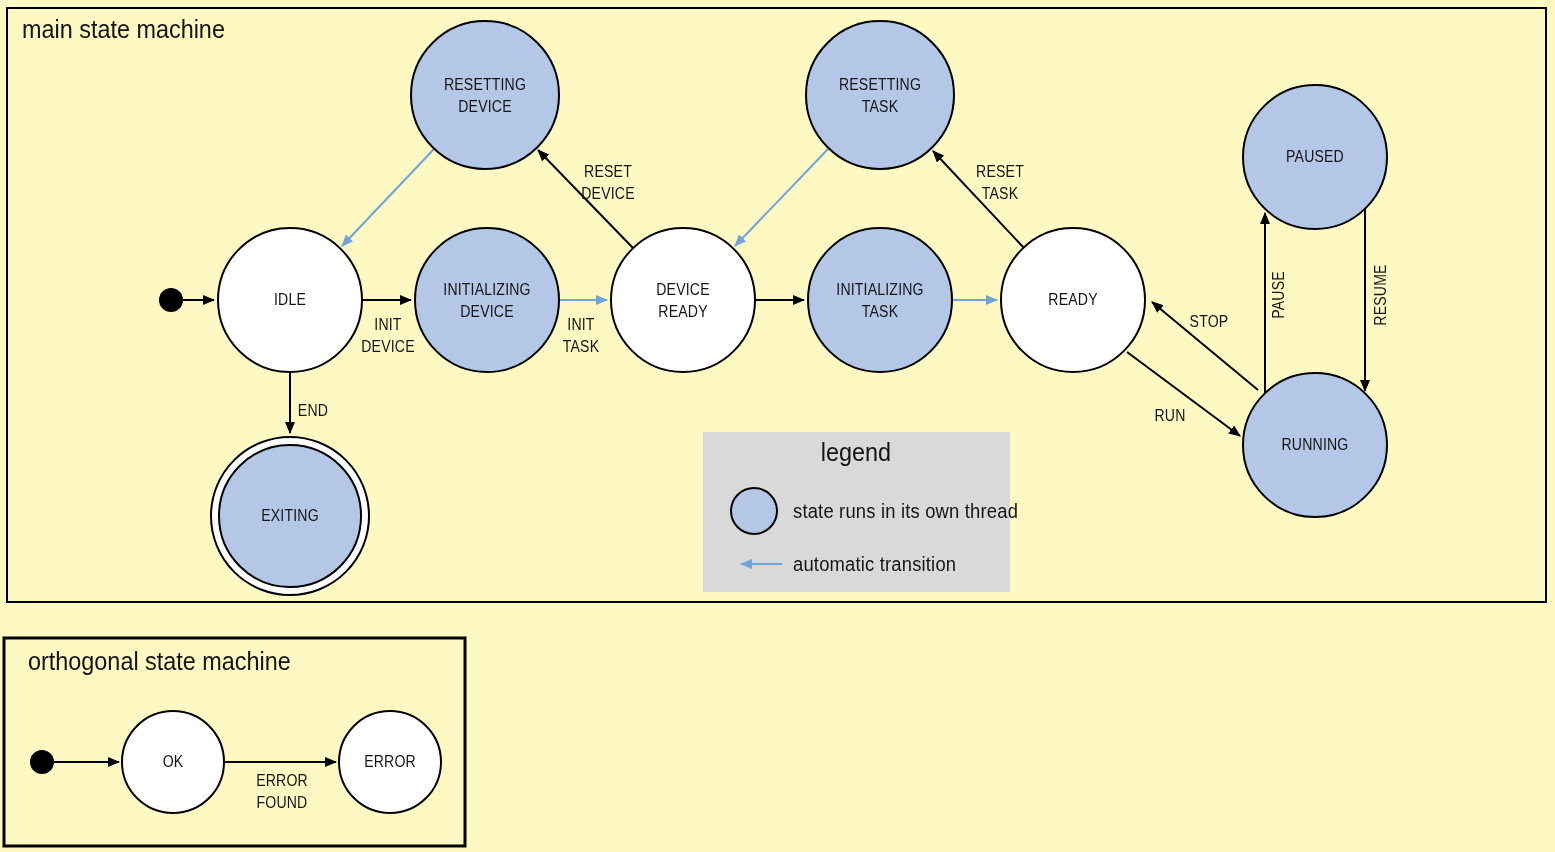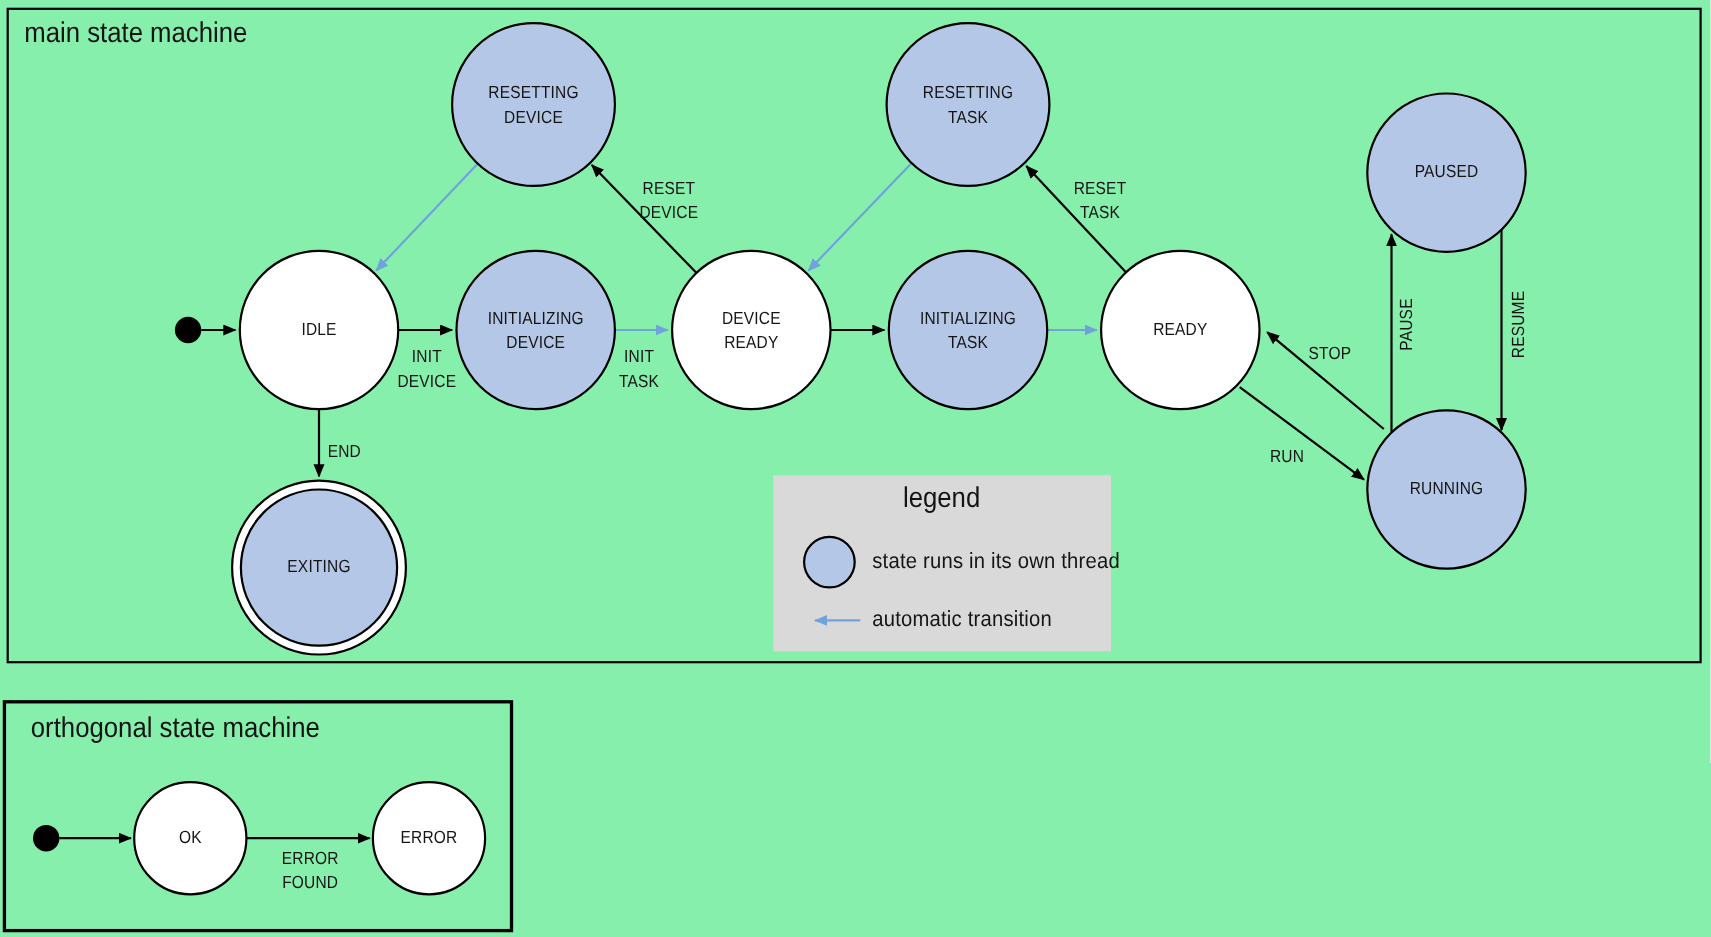--- a/index.html
+++ b/index.html
@@ -1,19 +1,19 @@
 <!DOCTYPE html>
 <html><head>
 <meta charset="utf-8">
 <style>
   html,body{margin:0;padding:0;background:#ffffff;}
   #stage{
     position:relative;
     width:1555px;height:852px;
-    background:#86efac;
+    background:#fef9c3;
     font-family:"Liberation Sans", sans-serif;
     color:#141414;
     overflow:hidden;
   }
   #diagram-svg{position:absolute;left:0;top:0;}
   .label{
     position:absolute;
     transform:translate(-50%,-50%) scaleX(0.88);
     white-space:pre-line;
     text-align:center;

